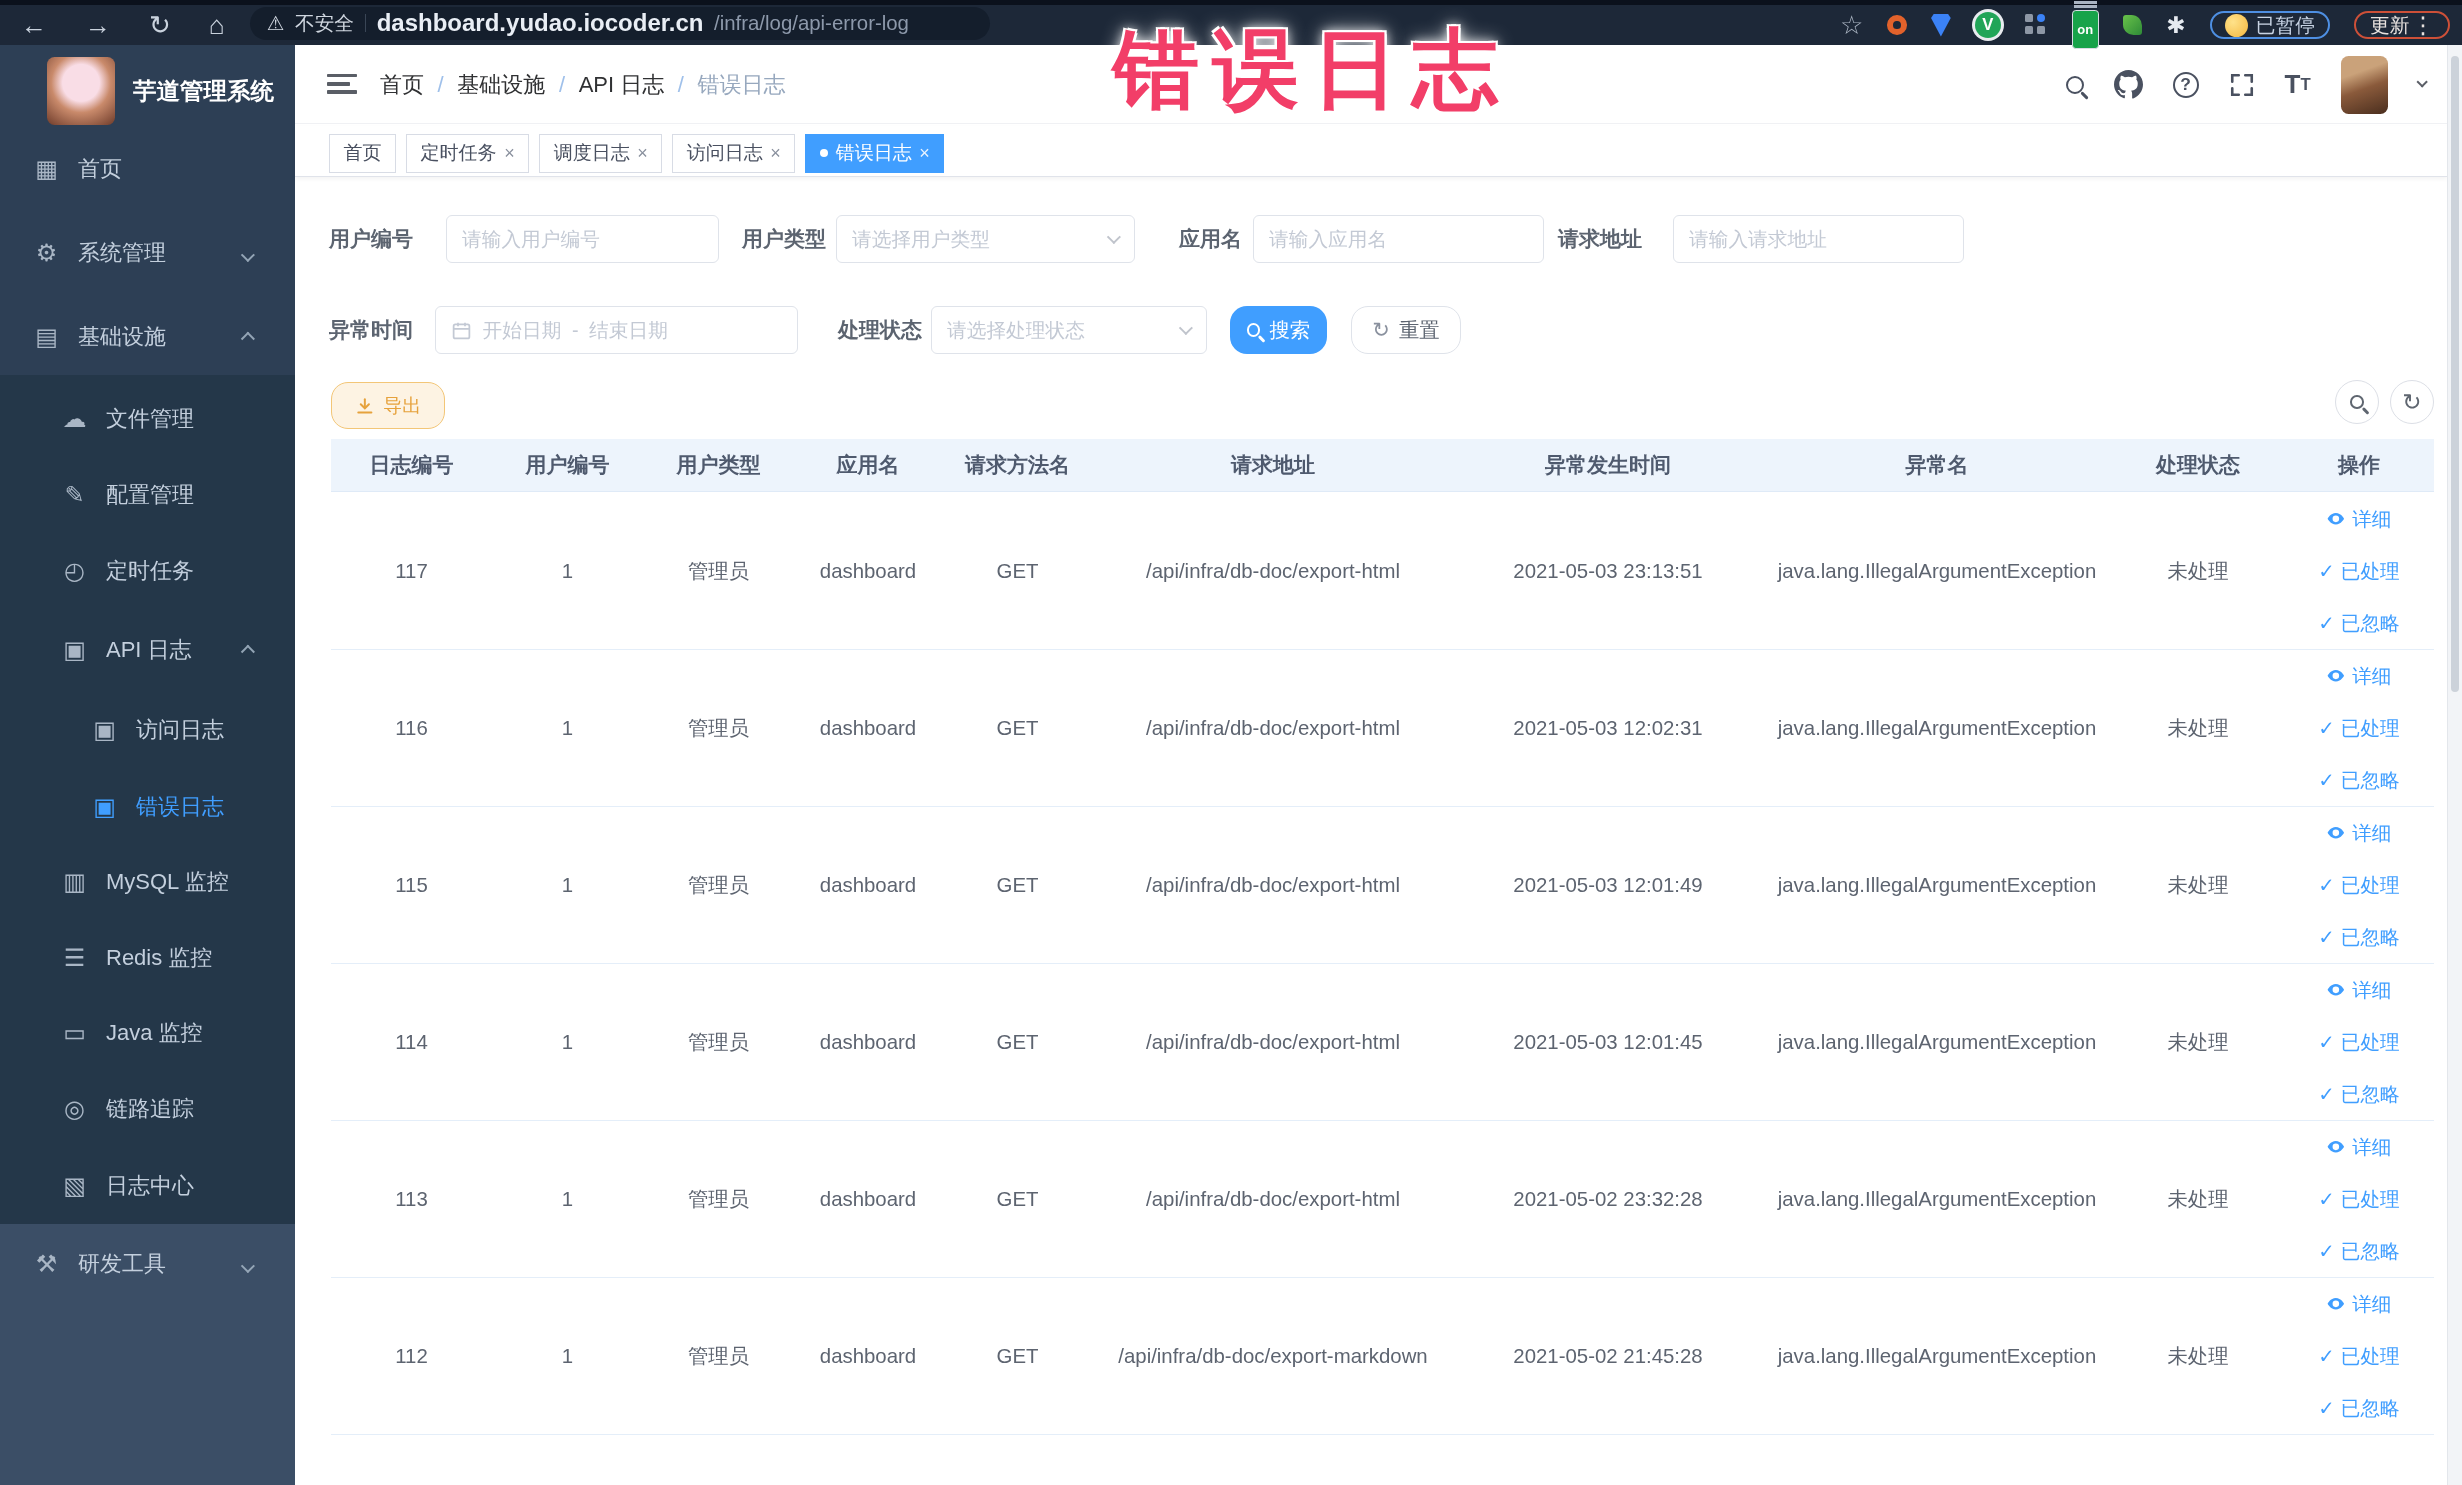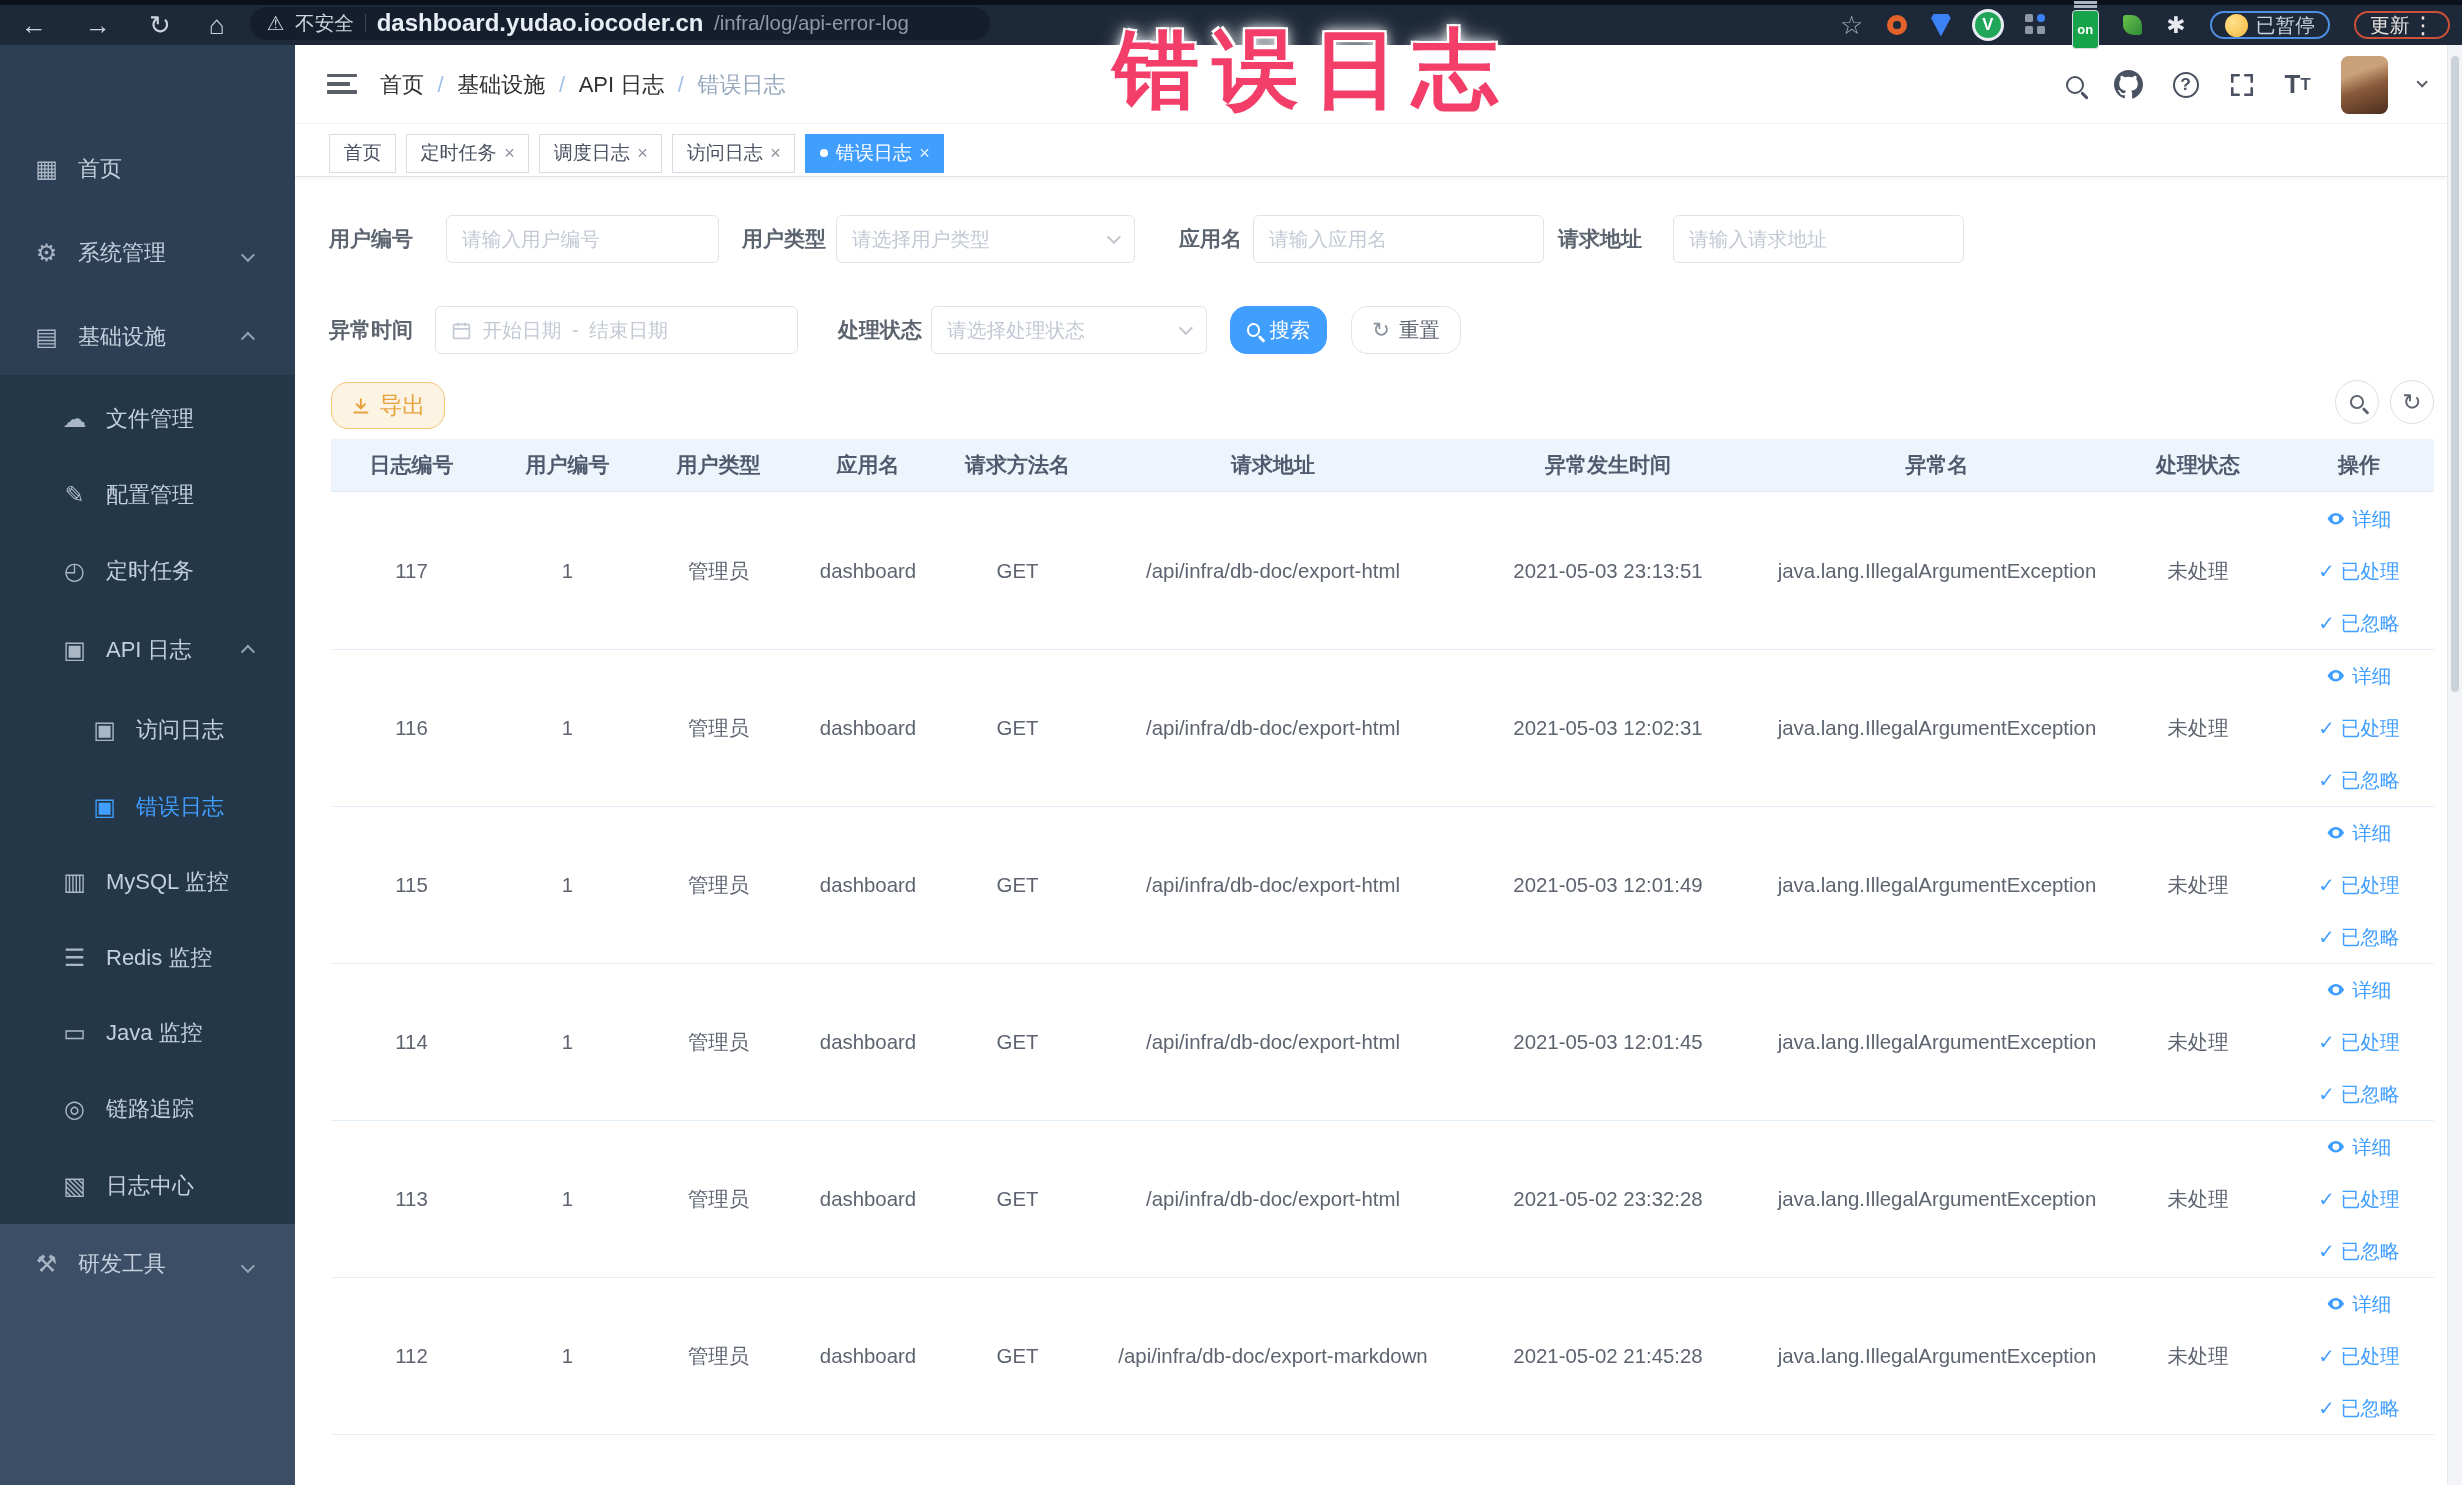--- a/index.html
+++ b/index.html
@@ -110,21 +110,21 @@
   .f-select .chev{color:#c0c4cc;margin-top:-4.5px;flex:0 0 auto;}
   .range .sep{color:#c3c9d4;font-size:19.7px;flex:0 0 auto;}
   .range .ph{flex:0 0 auto;}
   .btn{position:absolute;height:48px;border-radius:17px;display:flex;align-items:center;
        justify-content:center;gap:9px;font-size:20.4px;cursor:pointer;}
   .btn.primary{background:#409eff;color:#fff;}
   .btn.primary .mag{width:13.6px;height:13.6px;border-width:2.3px;}
   .btn.primary .mag::after{left:11.4px;top:9.8px;height:7.6px;}
   .btn.plain{background:#fff;border:1.5px solid #dfe3ea;color:#5c6470;}
   .btn.plain .ric{font-size:21px;color:#8a919e;}
-  .btn.export{background:#fdf3e3;border:1.5px solid #f3c677;color:#e6a23c;font-size:23px;height:47px;}
+  .btn.export{background:#fdf3e3;border:1.5px solid #f3c677;color:#e6a23c;font-size:19px;height:47px;}
   .cbtn{position:absolute;width:44px;height:44px;border-radius:50%;border:1.5px solid #dcdfe6;
         background:#fff;color:#5f6670;display:flex;align-items:center;justify-content:center;
         font-size:23px;cursor:pointer;}
   .cbtn .mag{width:13.6px;height:13.6px;border-width:2.3px;}
   .cbtn .mag::after{left:11.4px;top:9.8px;height:7.6px;}
 
   
   .thead{position:absolute;left:36px;top:394px;width:2103px;height:53px;background:#edf4fc;
          display:flex;align-items:center;border-bottom:1.5px solid #dfeaf7;}
   .th{font-weight:700;color:#4f5a6e;font-size:21px;text-align:center;}
@@ -189,20 +189,24 @@
       <span class="pill update">
         <span>更新</span>
         <span class="dots">⋮</span>
       </span>
     </div>
   </div>
 
   <div class="sidebar">
     <div class="zone-sub"></div>
     <div class="zone-bottom"></div>
+    <div class="logo">
+      <span class="logo-img"></span>
+      <span class="logo-title">芋道管理系统</span>
+    </div>
     <div id="side-items">
         <div class="lvl0 s-item" style="top: 86px;">
           <span class="s-icon">▦</span>
           <span class="s-label">首页</span>
         </div>
         <div class="lvl0 s-item" style="top: 170px;">
           <span class="s-icon">⚙</span>
           <span class="s-label">系统管理</span>
           <span class="s-arrow"><span class="chev"></span></span>
         </div>

